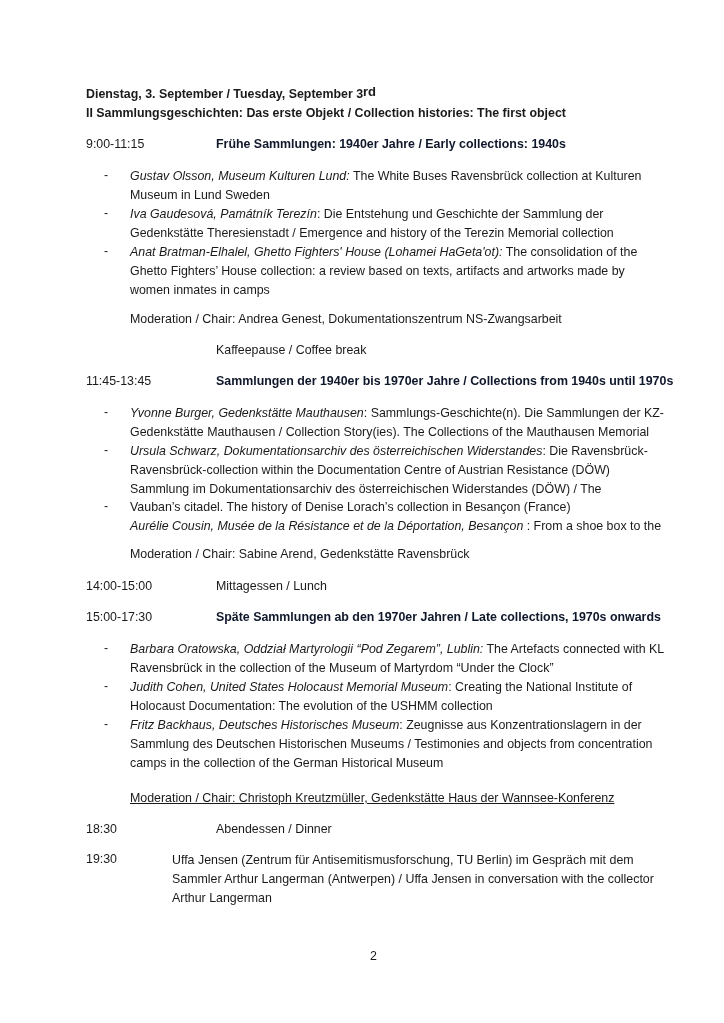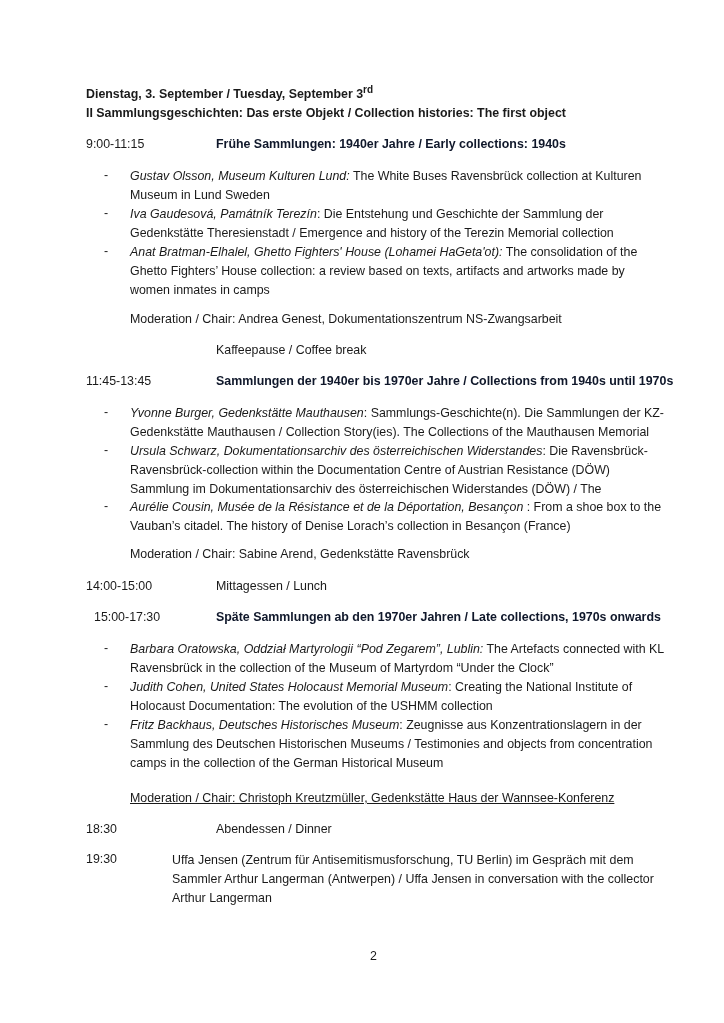--- a/index.html
+++ b/index.html
@@ -18,21 +18,21 @@
     }
     .page {
       position: absolute;
       left: 0; top: 0;
       width: 724px; height: 1023px;
     }
     .abs { position: absolute; white-space: nowrap; }
     .bold { font-weight: bold; }
     .blue { color: #0f172a; font-weight: bold; }
     .ital { font-style: italic; }
-    sup { font-size: 10px; vertical-align: top; position: relative; top: -3px; }
+    sup { font-size: 13px; vertical-align: top; position: relative; top: -3px; }
     .time { position: absolute; left: 86px; }
     .bullet-dash { position: absolute; left: 104px; }
     .bullet-text { position: absolute; left: 130px; line-height: 19px; white-space: normal; width: 560px; }
     .line { display: block; white-space: nowrap; }
   </style>
 </head>
 <body>
 
 <div class="page">
 
@@ -85,31 +85,31 @@
     <span class="bullet-dash" style="top:443px;">-</span>
     <div class="bullet-text" style="top:442px;">
       <span class="line"><span class="ital">Ursula Schwarz, Dokumentationsarchiv des österreichischen Widerstandes</span><span>: Die Ravensbrück-</span></span>
       <span class="line">Ravensbrück-collection within the Documentation Centre of Austrian Resistance (DÖW)</span>
       <span class="line">Sammlung im Dokumentationsarchiv des österreichischen Widerstandes (DÖW) / The</span>
     </div>
   </div>
   <div>
     <span class="bullet-dash" style="top:499px;">-</span>
     <div class="bullet-text" style="top:498px;">
+      <span class="line">Vauban’s citadel. The history of Denise Lorach’s collection in Besançon (France)</span>
       <span class="line"><span class="ital">Aurélie Cousin, Musée de la Résistance et de la Déportation, Besançon</span><span> : From a shoe box to the</span></span>
-      <span class="line">Vauban’s citadel. The history of Denise Lorach’s collection in Besançon (France)</span>
     </div>
   </div>
 
   <div class="abs" style="left:130px; top:547px;text-align:right;">Moderation / Chair: Sabine Arend, Gedenkstätte Ravensbrück</div>
 
   <div class="time" style="top:579px;">14:00-15:00</div>
   <div class="abs" style="left:216px; top:579px;">Mittagessen / Lunch</div>
 
-  <div class="time" style="top:610px;margin-left:8px;">15:00-17:30</div>
+  <div class="time" style="top:610px;">15:00-17:30</div>
   <div class="abs blue" style="left:216px; top:610px;">Späte Sammlungen ab den 1970er Jahren / Late collections, 1970s onwards</div>
 
   <div>
     <span class="bullet-dash" style="top:641px;">-</span>
     <div class="bullet-text" style="top:640px;">
       <span class="line"><span class="ital">Barbara Oratowska, Oddział Martyrologii “Pod Zegarem”, Lublin:</span><span> The Artefacts connected with KL</span></span>
       <span class="line">Ravensbrück in the collection of the Museum of Martyrdom “Under the Clock”</span>
     </div>
   </div>
   <div>

